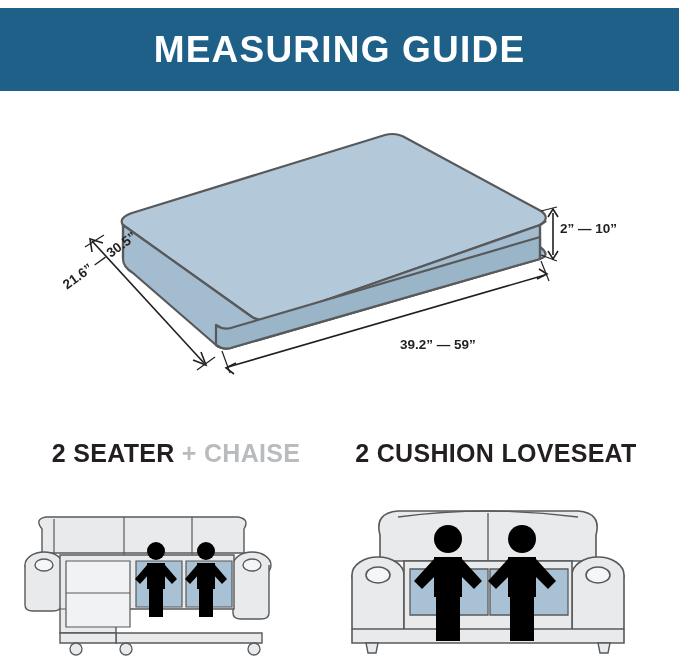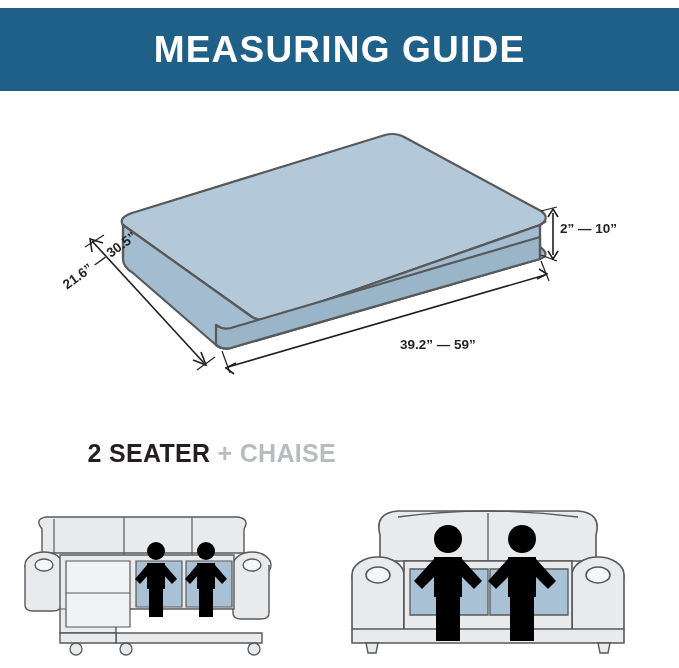--- a/index.html
+++ b/index.html
@@ -91,21 +91,21 @@
   .panel-title {
     position: absolute;
     top: 16px;
     left: 0;
     width: 100%;
     font-size: 25px;
     font-weight: bold;
     color: #231f20;
     letter-spacing: 0.3px;
     font-family: "Liberation Sans", sans-serif;
-    text-align: right;
+    text-align: center;
     line-height: 1;
   }
   .panel-title .plus { color: #b9bcbe; }
   .panel-title .muted { color: #b9bcbe; }
   .svg-holder {
     position: absolute;
     left: 0;
     top: 48px;
     width: 320px;
     height: 195px;
@@ -235,20 +235,23 @@
             <path d="M181 92 l-12 14 l5 5 l11 -12 z"></path>
             <path d="M199 92 l12 14 l-5 5 l-11 -12 z"></path>
             <path d="M183 116 l5 0 l0 28 l-5 0 z"></path>
             <path d="M192 116 l5 0 l0 28 l-5 0 z"></path>
           </g>
         </svg>
       </div>
     </div>
 
     <div class="panel panel-right">
+      <div class="panel-title">
+        <span>2 CUSHION LOVESEAT</span>
+      </div>
       <div class="svg-holder">
         <svg width="320" height="195" viewBox="0 0 320 195">
 
           <g fill="#e9eaec" stroke="#58595b" stroke-width="1.6">
             <path d="M44 62 q-6 -22 18 -24 l180 0 q24 2 18 24 l0 26 -216 0 z"></path>
             <path d="M152 40 l0 48" stroke-width="1.3" fill="none"></path>
             <path d="M62 44 q90 -12 180 0" stroke-width="1.3" fill="none"></path>
           </g>
 
           <g fill="#e9eaec" stroke="#58595b" stroke-width="1.6">

